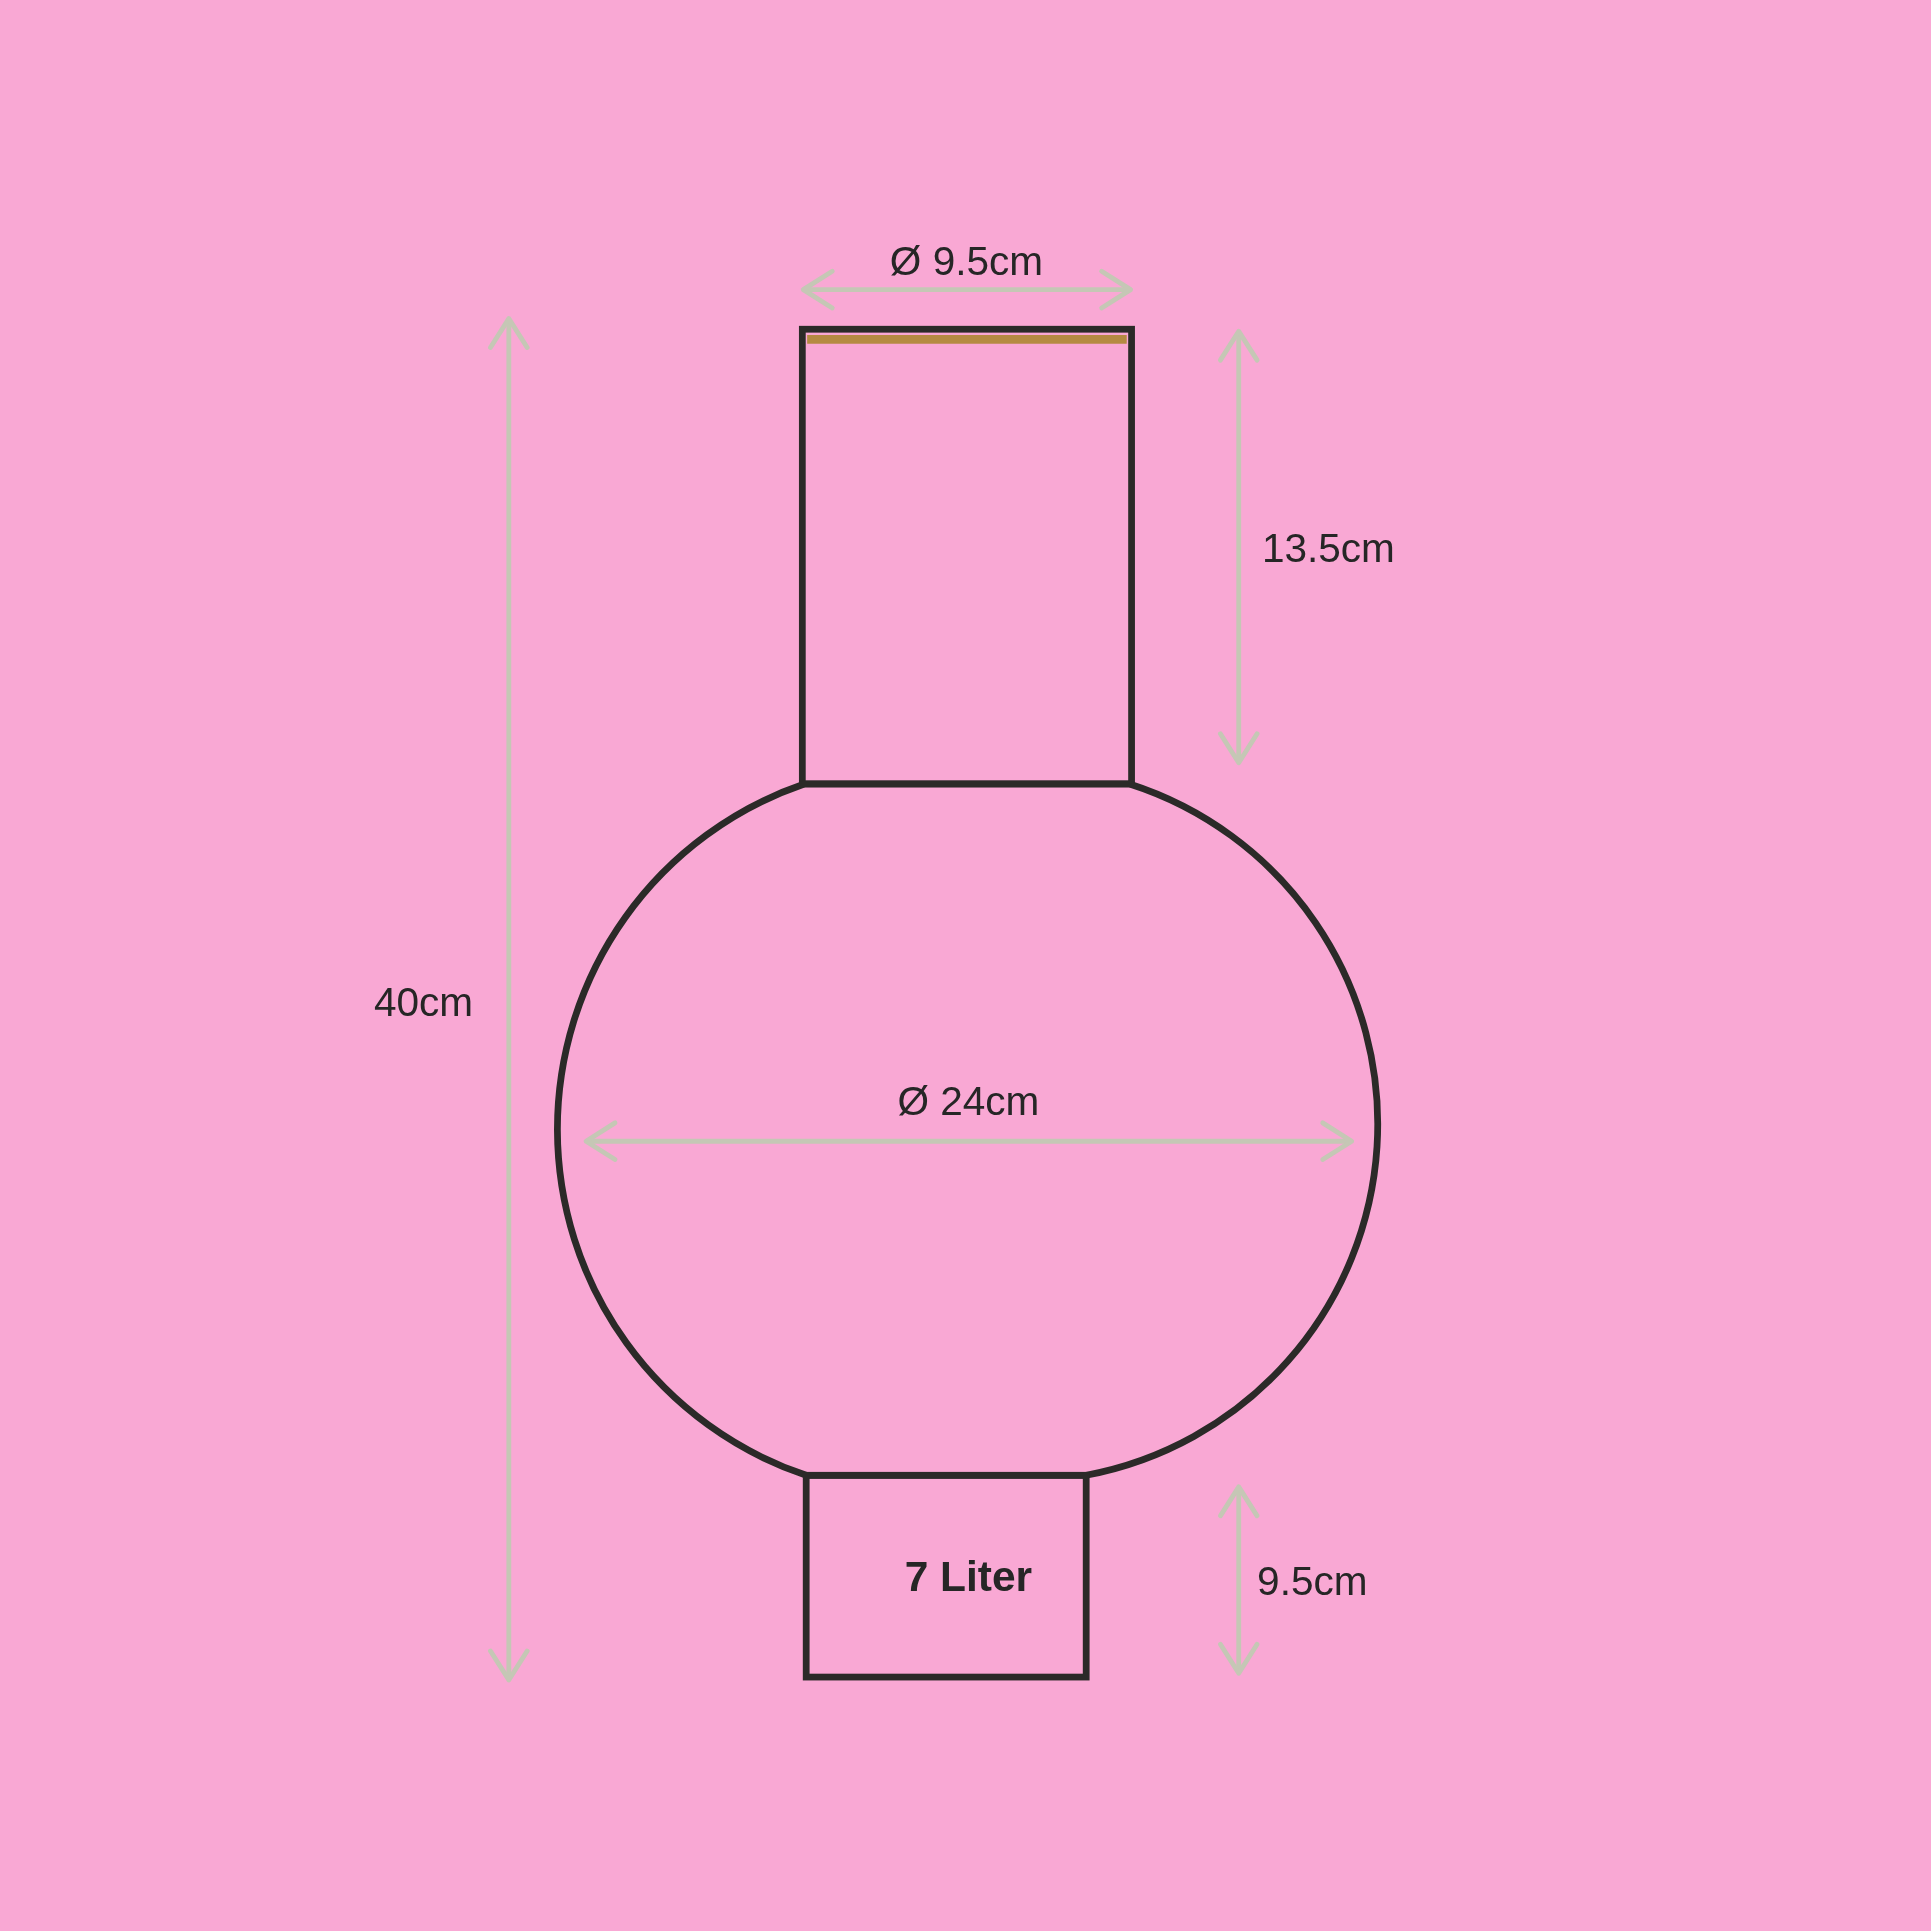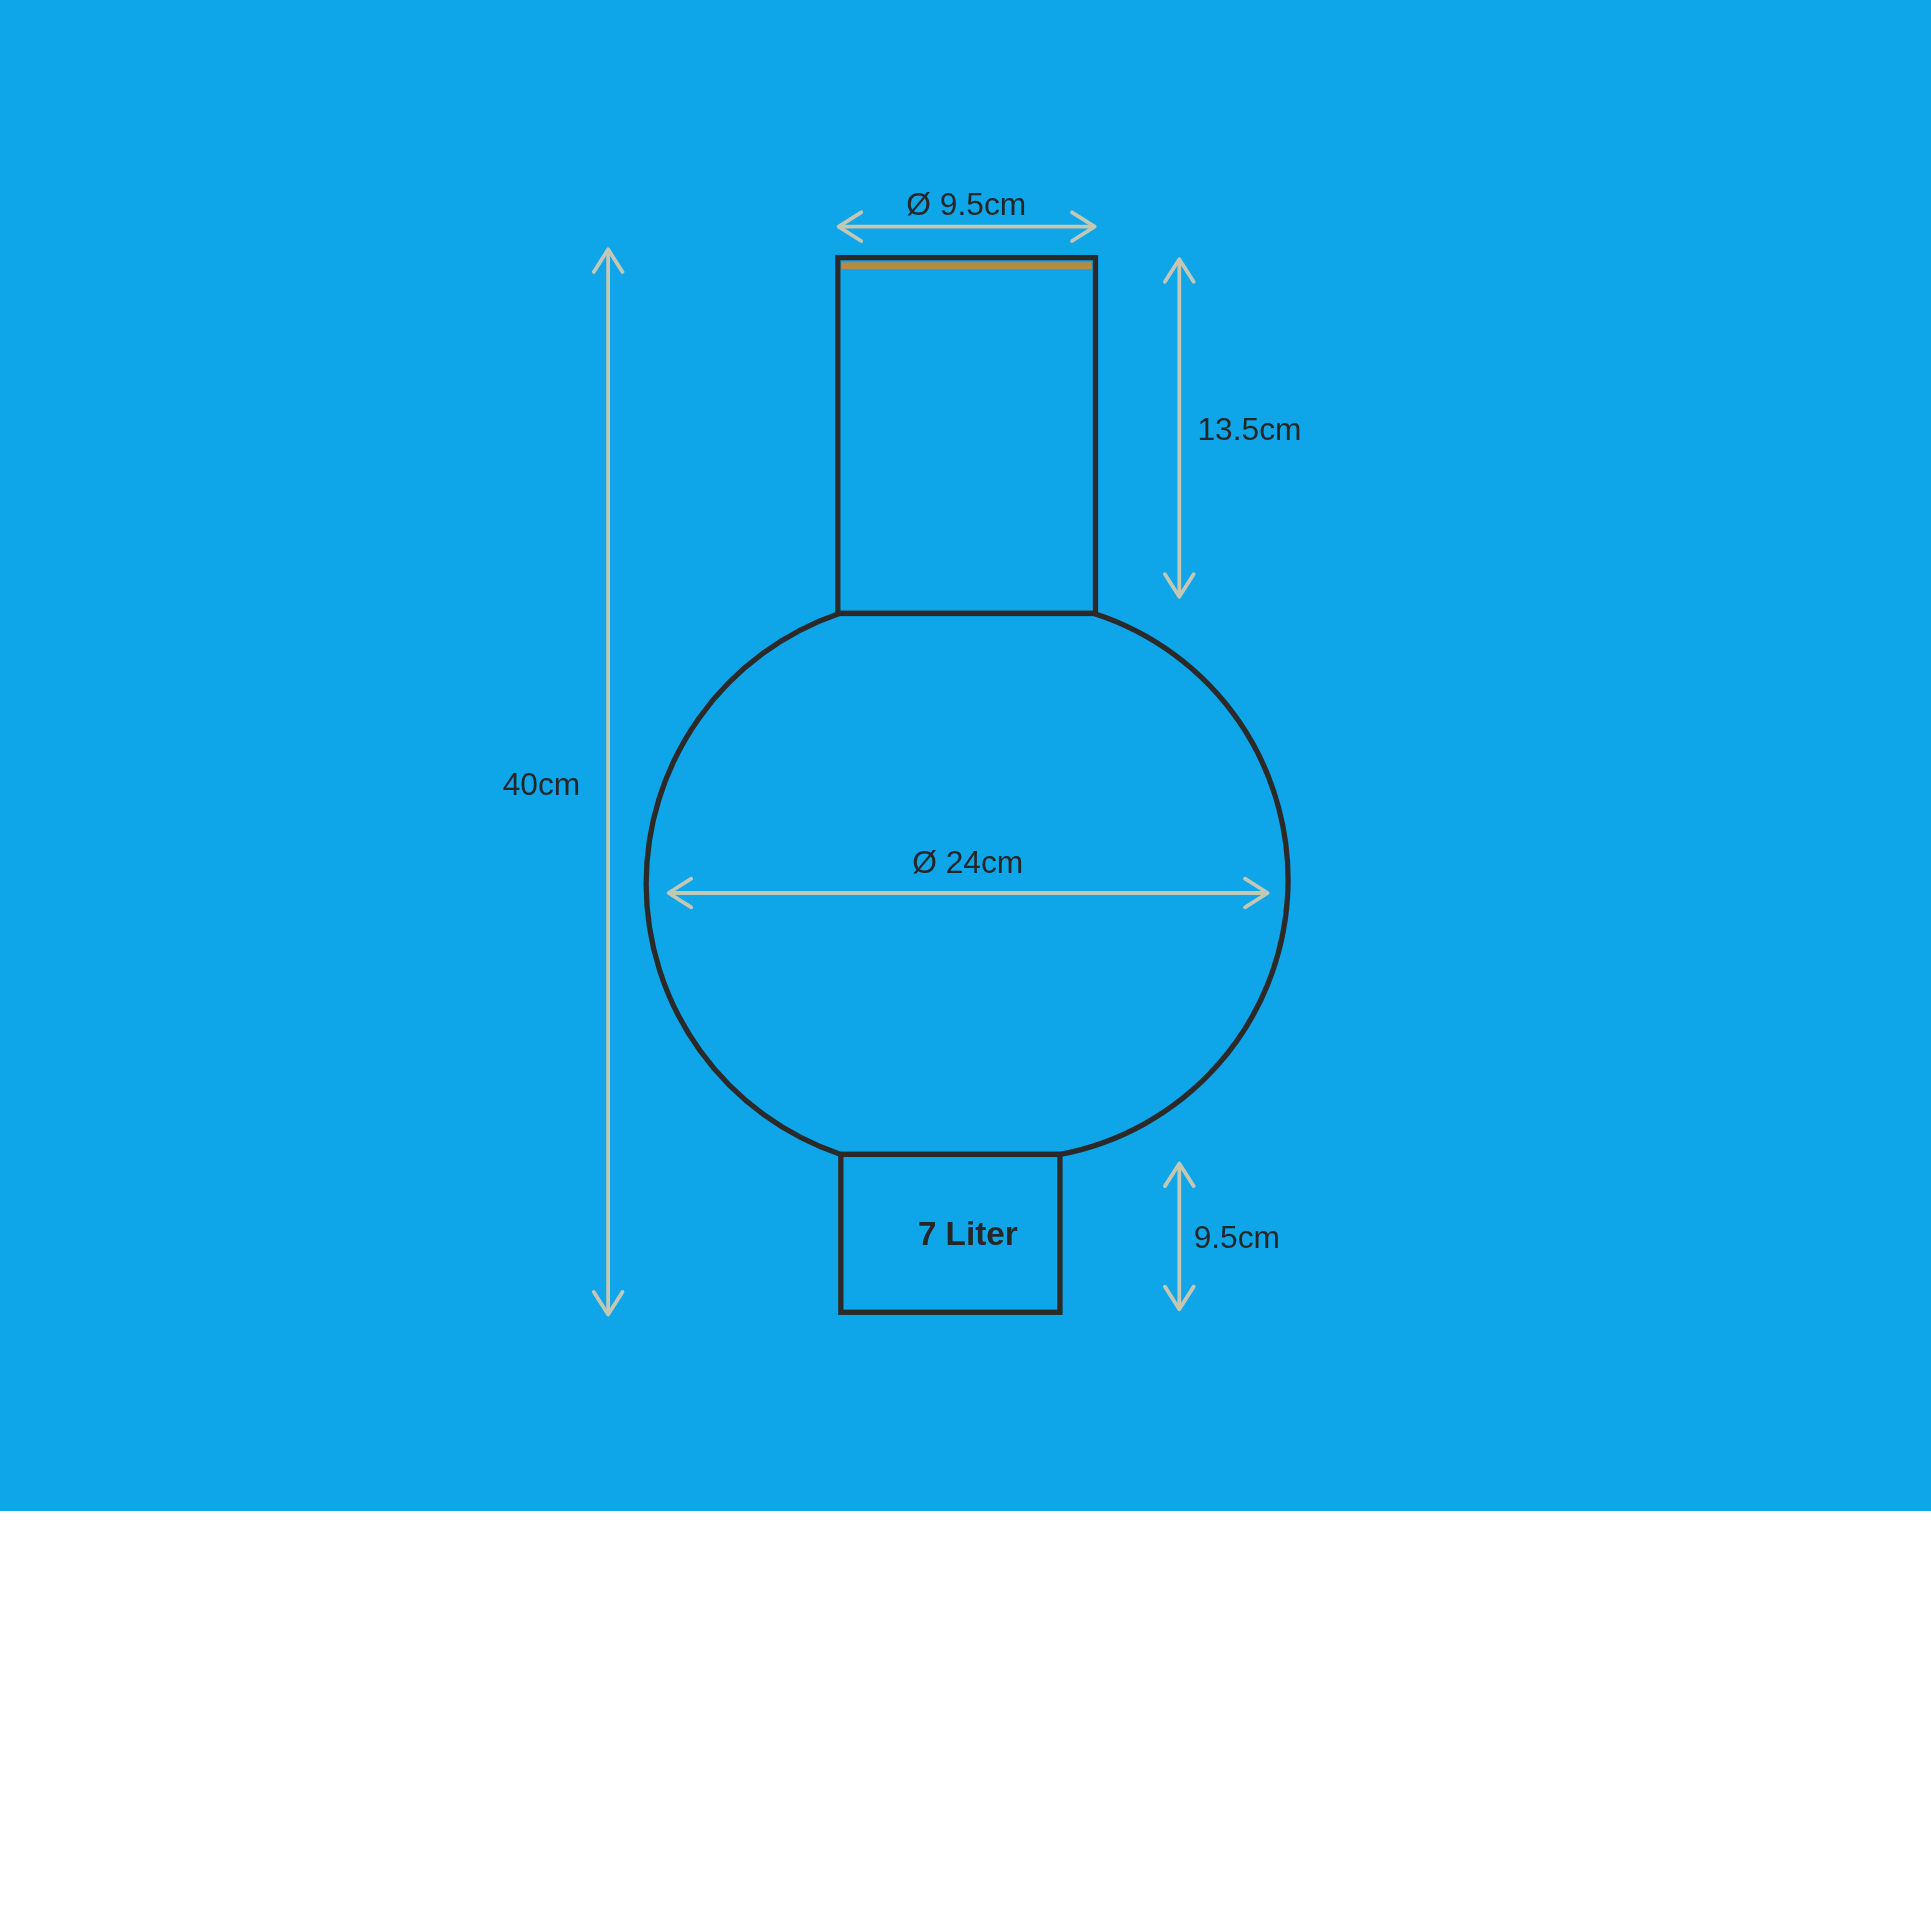--- a/index.html
+++ b/index.html
@@ -4,22 +4,22 @@
 <style>
   html, body {
     margin: 0;
     padding: 0;
     background: #ffffff;
     width: 100%;
     height: 100%;
   }
   .canvas {
     width: 1931px;
-    height: 1511px;
-    background: #0ea5e9;
+    height: 1931px;
+    background: #f9a8d4;
     position: relative;
   }
   svg {
     display: block;
     width: 100%;
     height: 100%;
   }
   text {
     font-family: "Liberation Sans", sans-serif;
     font-size: 42px;

